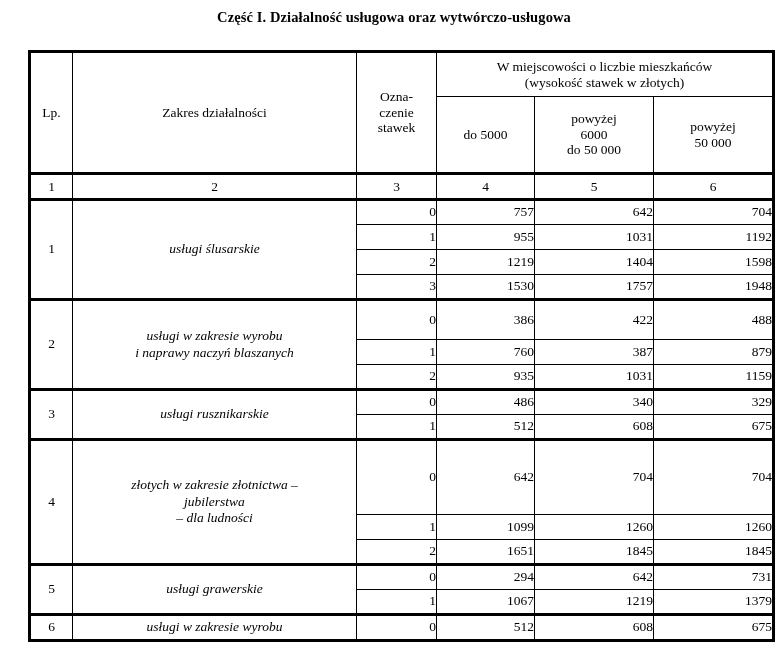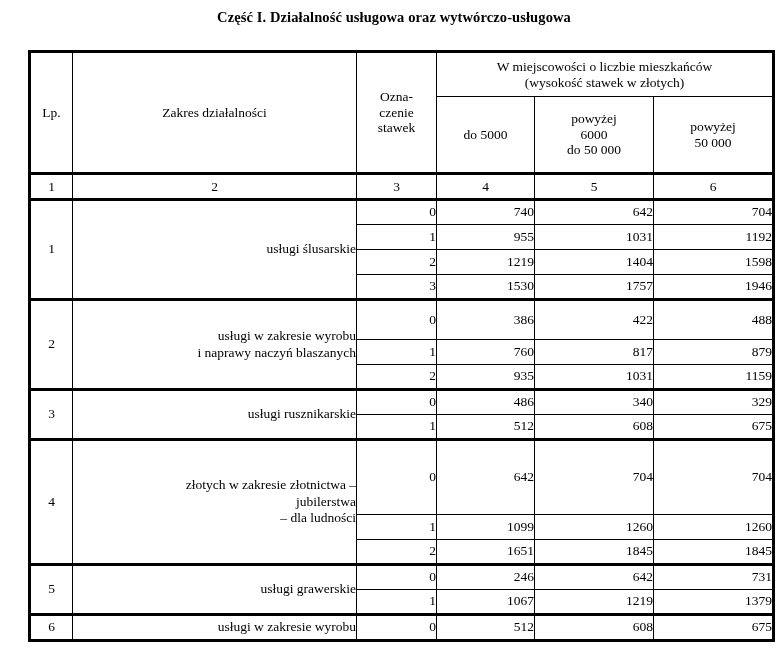--- a/index.html
+++ b/index.html
@@ -65,24 +65,25 @@
   }
 
   
   .lp-cell {
     text-align: center;
     vertical-align: top;
     padding-top: 3px;
     line-height: 1.22;
   }
   .desc-cell {
-    text-align: right;
+    text-align: center;
     vertical-align: top;
     padding: 3px 6px 2px 8px;
     line-height: 1.25;
+    font-style: italic;
   }
   .desc-cell div { white-space: nowrap; }
   .rate-cell {
     text-align: right;
     padding: 0 12px 0 4px;
     vertical-align: bottom;
     line-height: 1.05;
   }
   .amt-cell {
     text-align: right;
@@ -148,57 +149,57 @@
       </tr>
     </thead>
 
     <tbody id="table-body">
         <tr>
           <td class="lp-cell tk-l tk-t" rowspan="4">1</td>
           <td class="desc-cell tk-t" rowspan="4">
             <div>usługi ślusarskie</div>
           </td>
           <td class="rate-cell r-std tk-t">0</td>
-          <td class="amt-cell r-std tk-t">740</td>
+          <td class="amt-cell r-std tk-t">757</td>
           <td class="amt-cell r-std tk-t">642</td>
           <td class="amt-cell r-std tk-t tk-r">704</td>
         </tr>
         <tr>
           <td class="rate-cell r-std">1</td>
           <td class="amt-cell r-std">955</td>
           <td class="amt-cell r-std">1031</td>
           <td class="amt-cell r-std tk-r">1192</td>
         </tr>
         <tr>
           <td class="rate-cell r-std">2</td>
           <td class="amt-cell r-std">1219</td>
           <td class="amt-cell r-std">1404</td>
           <td class="amt-cell r-std tk-r">1598</td>
         </tr>
         <tr>
           <td class="rate-cell r-std">3</td>
           <td class="amt-cell r-std">1530</td>
           <td class="amt-cell r-std">1757</td>
-          <td class="amt-cell r-std tk-r">1946</td>
+          <td class="amt-cell r-std tk-r">1948</td>
         </tr>
         <tr>
           <td class="lp-cell tk-l tk-t" rowspan="3">2</td>
           <td class="desc-cell tk-t" rowspan="3">
             <div>usługi w zakresie wyrobu</div>
             <div>i naprawy naczyń blaszanych</div>
           </td>
           <td class="rate-cell r-t2 tk-t">0</td>
           <td class="amt-cell r-t2 tk-t">386</td>
           <td class="amt-cell r-t2 tk-t">422</td>
           <td class="amt-cell r-t2 tk-t tk-r">488</td>
         </tr>
         <tr>
           <td class="rate-cell r-std">1</td>
           <td class="amt-cell r-std">760</td>
-          <td class="amt-cell r-std">817</td>
+          <td class="amt-cell r-std">387</td>
           <td class="amt-cell r-std tk-r">879</td>
         </tr>
         <tr>
           <td class="rate-cell r-std">2</td>
           <td class="amt-cell r-std">935</td>
           <td class="amt-cell r-std">1031</td>
           <td class="amt-cell r-std tk-r">1159</td>
         </tr>
         <tr>
           <td class="lp-cell tk-l tk-t" rowspan="2">3</td>
@@ -239,21 +240,21 @@
           <td class="amt-cell r-std">1651</td>
           <td class="amt-cell r-std">1845</td>
           <td class="amt-cell r-std tk-r">1845</td>
         </tr>
         <tr>
           <td class="lp-cell tk-l tk-t" rowspan="2">5</td>
           <td class="desc-cell tk-t" rowspan="2">
             <div>usługi grawerskie</div>
           </td>
           <td class="rate-cell r-std tk-t">0</td>
-          <td class="amt-cell r-std tk-t">246</td>
+          <td class="amt-cell r-std tk-t">294</td>
           <td class="amt-cell r-std tk-t">642</td>
           <td class="amt-cell r-std tk-t tk-r">731</td>
         </tr>
         <tr>
           <td class="rate-cell r-std">1</td>
           <td class="amt-cell r-std">1067</td>
           <td class="amt-cell r-std">1219</td>
           <td class="amt-cell r-std tk-r">1379</td>
         </tr>
         <tr>

